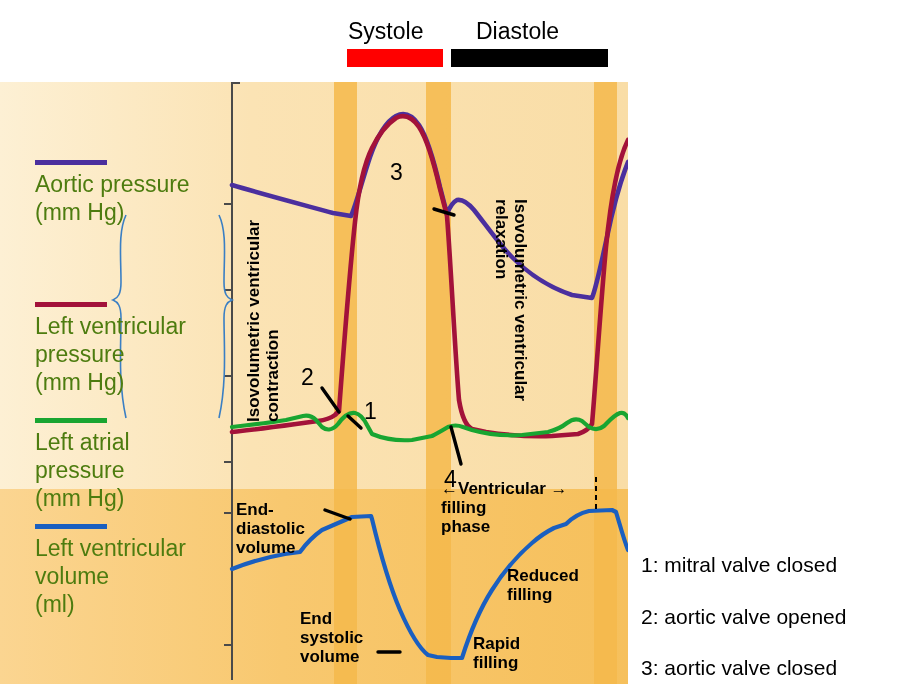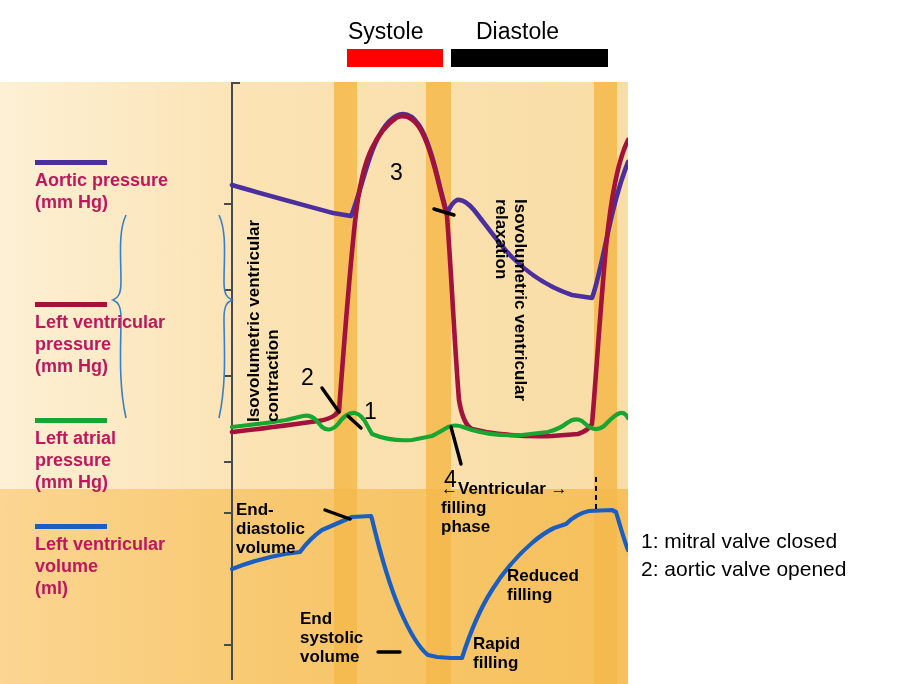--- a/index.html
+++ b/index.html
@@ -25,33 +25,33 @@
   #axis{position:absolute;left:231px;top:0;width:2px;height:598px;background:#4a4a4a;}
   .tick{position:absolute;left:224px;width:8px;height:2px;background:#4a4a4a;}
   #axis-top-cap{position:absolute;left:231px;top:0;width:9px;height:2px;background:#4a4a4a;}
 
   
   #curves{position:absolute;left:0;top:0;width:628px;height:602px;}
 
   
   .legend{position:absolute;}
   .legend .swatch{display:block;height:5px;width:72px;margin:0 0 5px 0;}
-  .legend .txt{display:block;color:#be185d;font-size:18px;font-weight:bold;line-height:1.22;
+  .legend .txt{display:block;color:#4d7c0f;font-size:23px;font-weight:normal;line-height:1.22;
                white-space:pre-line;}
 
   
   .vlabel{position:absolute;font-size:17px;font-weight:bold;color:#000;line-height:1.12;
           white-space:pre-line;transform-origin:left top;}
   .plot-txt{position:absolute;font-size:17px;font-weight:bold;color:#000;line-height:1.12;
             white-space:pre-line;}
   .num{position:absolute;font-size:23px;color:#000;}
 
   
   #key{position:absolute;left:641px;top:527px;font-size:21px;color:#000;line-height:1.32;}
-  #key div{white-space:nowrap;}
+  #key div{white-space:nowrap;margin-top:24px;}
 </style>
 </head>
 <body>
 
 <div id="root">
 
   <div class="phase-label" style="left:348px;top:18px;">Systole</div>
   <div class="phase-bar" style="left:347px;top:49px;width:96px;background:#ff0000;"></div>
 
   <div class="phase-label" style="left:476px;top:18px;">Diastole</div>
@@ -225,15 +225,16 @@
   <div class="legend" style="left:35px;top:524px;">
     <span class="swatch" style="background:#1a5fc0;"></span>
     <span class="txt">Left ventricular
 volume
 (ml)</span>
   </div>
 
   <div id="key">
     <div>1: mitral valve closed</div>
     <div>2: aortic valve opened</div>
+    <div>3: aortic valve closed</div>
   </div>
 
 </div>
 
 </body></html>

